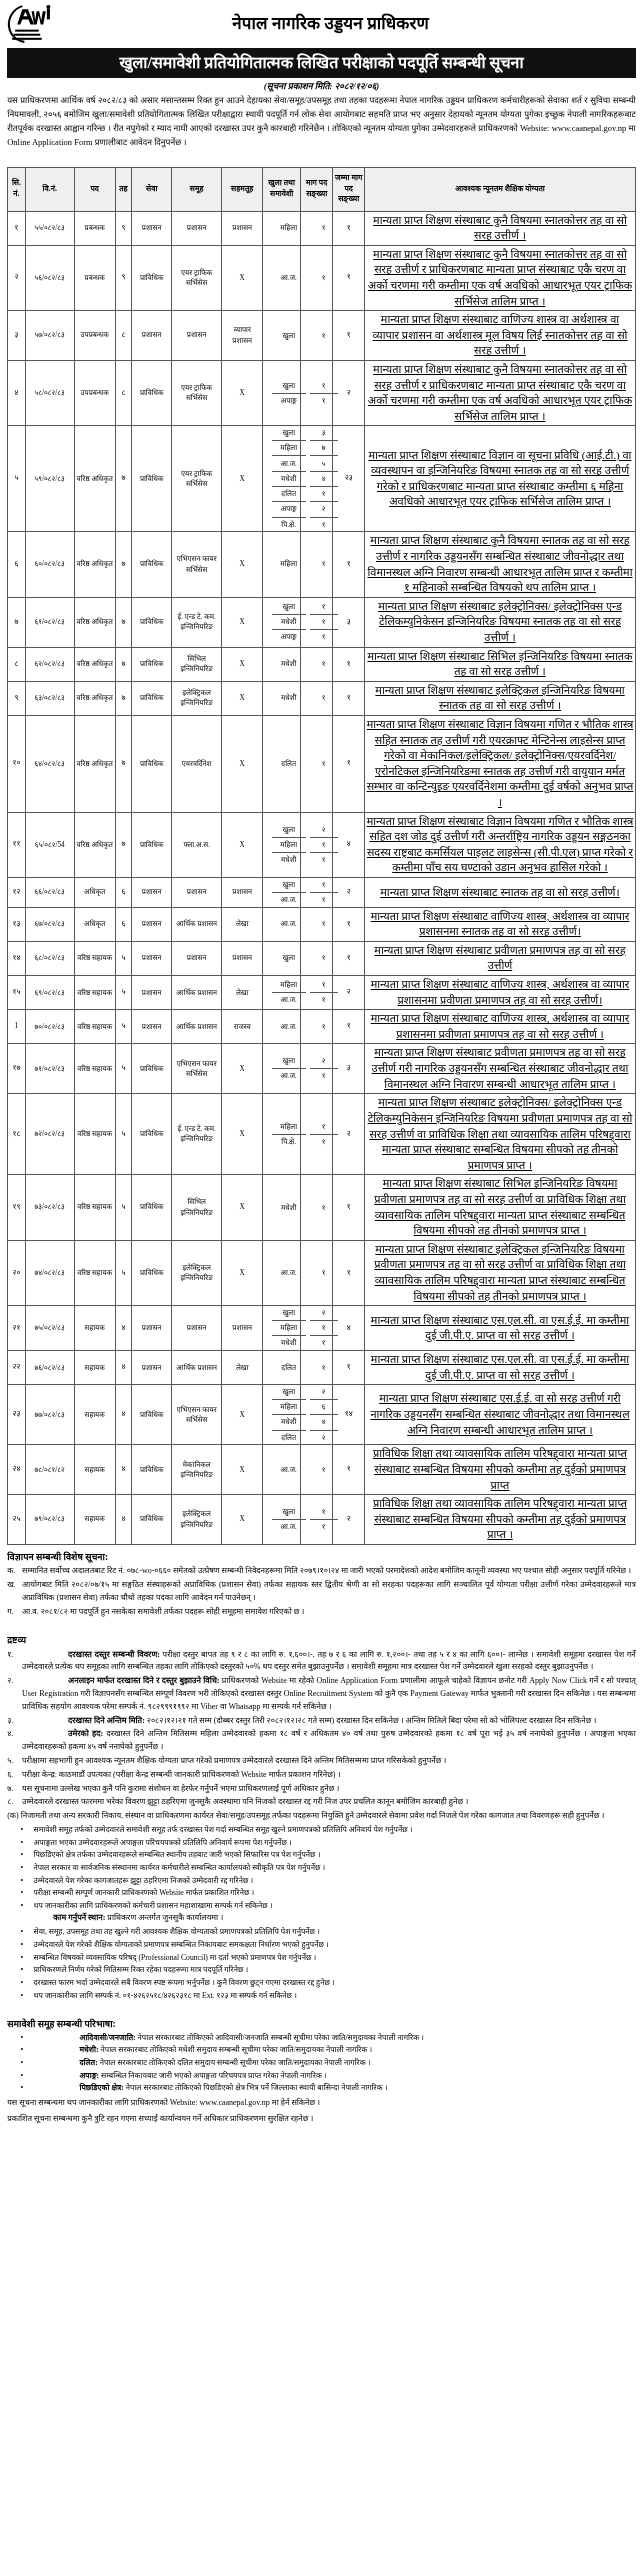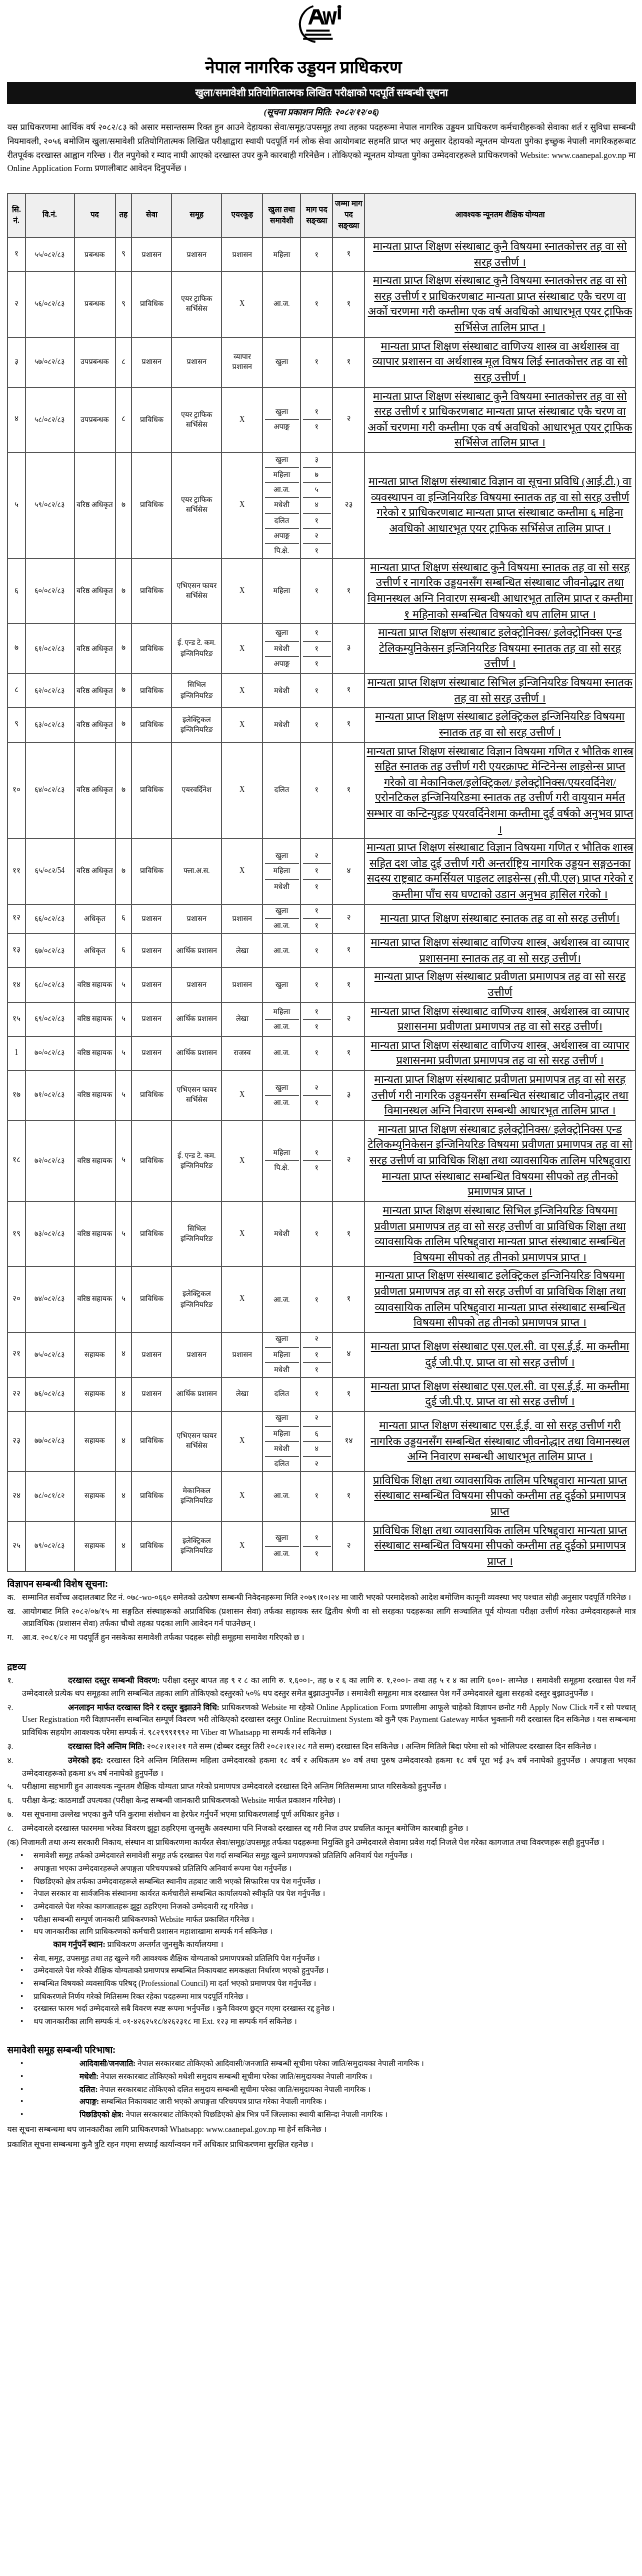--- a/index.html
+++ b/index.html
@@ -13,39 +13,38 @@
     color: #000;
     padding: 3.1px 7.2px 9.3px 7.2px;
   }
 
   
   .hdr {
     display: flex;
     align-items: center;
     gap: 7.2px;
     padding: 1px 0 2.1px 0;
-    flex-direction: column;
   }
   .logo-wrap { width: 47px; flex: 0 0 47px; }
   .logo-svg { display: block; }
   .org-title {
     flex: 1;
     text-align: center;
     font-size: 17px;
     font-weight: 700;
     letter-spacing: 0.1px;
     padding-right: 36px;
     line-height: 1.15;
   }
 
   .banner {
     background: #111;
     color: #fff;
     text-align: center;
-    font-size: 10px;
+    font-size: 16px;
     font-weight: 700;
     padding: 4.6px 2.1px 5.7px 2.1px;
     margin: 2.1px 0 2.1px 0;
     line-height: 1.2;
   }
   .pubdate {
     text-align: center;
     font-size: 8.8px;
     font-weight: 700;
     margin: 1px 0 2.6px 0;
@@ -87,21 +86,21 @@
     padding: 2.1px 3.1px;
     line-height: 1.55;
     font-size: 11px;
     text-decoration: underline;
   }
   td.num, td.sn, td.lvl { font-size: 7.7px; }
   
   table.sub {
     width: 100%;
     border-collapse: collapse;
-    margin: -1.5px 0;
+    margin: -1.5px 7px;
   }
   table.sub td {
     border: 0;
     border-bottom: 0.5px solid #555;
     padding: 2.1px 1px;
     text-align: center;
     font-size: 7.2px;
     line-height: 1.4;
   }
   table.sub tr:last-child td { border-bottom: 0; }
@@ -195,21 +194,21 @@
       <col class="c-qual">
   </colgroup>
   <thead>
     <tr>
       <th>सि. नं.</th>
       <th>वि.नं.</th>
       <th>पद</th>
       <th>तह</th>
       <th>सेवा</th>
       <th>समूह</th>
-      <th>एयरकूह</th>
+      <th>सहमतूह</th>
       <th>खुला तथा समावेशी</th>
       <th>माग पद सङ्ख्या</th>
       <th>जम्मा माग पद सङ्ख्या</th>
       <th>आवश्यक न्यूनतम शैक्षिक योग्यता</th>
     </tr>
   </thead>
   <tbody id="vac-body">
       <tr>
         <td class="sn">१</td>
         <td>५५/०८२/८३</td>
@@ -1200,15 +1199,15 @@
     <li class="sub-item">
       <span class="sub-mark">•</span>
       <span class="note-body"><b>अपाङ्ग:</b> सम्बन्धित निकायबाट जारी भएको अपाङ्गता परिचयपत्र प्राप्त गरेका नेपाली नागरिक ।</span>
     </li>
     <li class="sub-item">
       <span class="sub-mark">•</span>
       <span class="note-body"><b>पिछडिएको क्षेत्र:</b> नेपाल सरकारबाट तोकिएको पिछडिएको क्षेत्र भित्र पर्ने जिल्लाका स्थायी बासिन्दा नेपाली नागरिक ।</span>
     </li>
   </ul>
 
-<div class="lastline">यस सूचना सम्बन्धमा थप जानकारीका लागि प्राधिकरणको Whatsapp: www.caanepal.gov.np मा हेर्न सकिनेछ ।</div>
+<div class="lastline">यस सूचना सम्बन्धमा थप जानकारीका लागि प्राधिकरणको Website: www.caanepal.gov.np मा हेर्न सकिनेछ ।</div>
 <div class="lastline">प्रकाशित सूचना सम्बन्धमा कुनै त्रुटि रहन गएमा सच्याई कार्यान्वयन गर्ने अधिकार प्राधिकरणमा सुरक्षित रहनेछ ।</div>
 
 
 </body></html>

